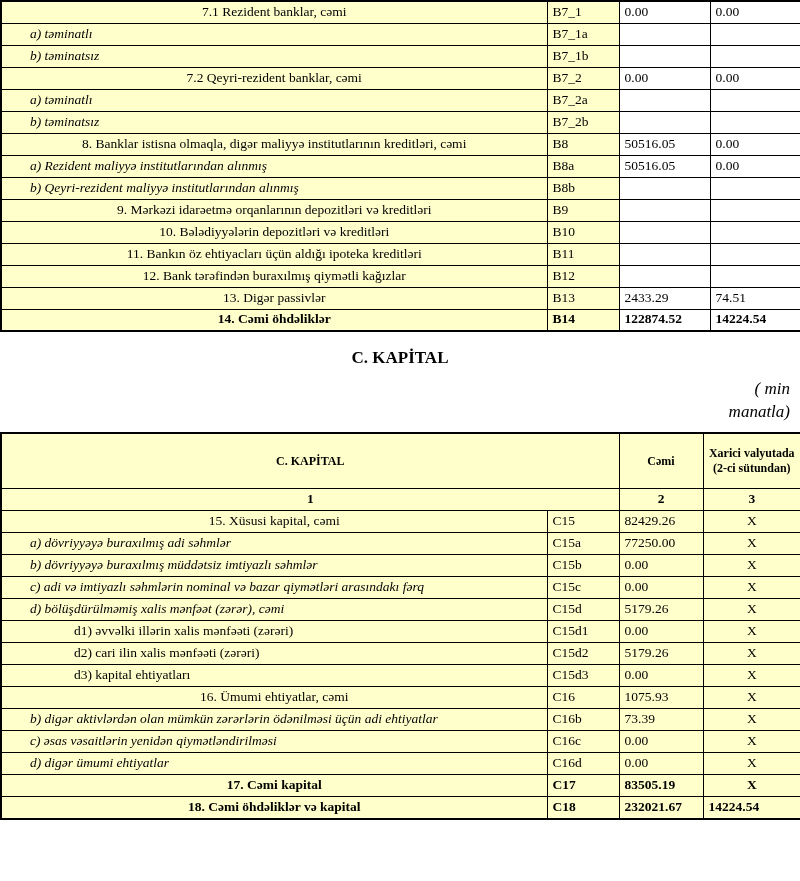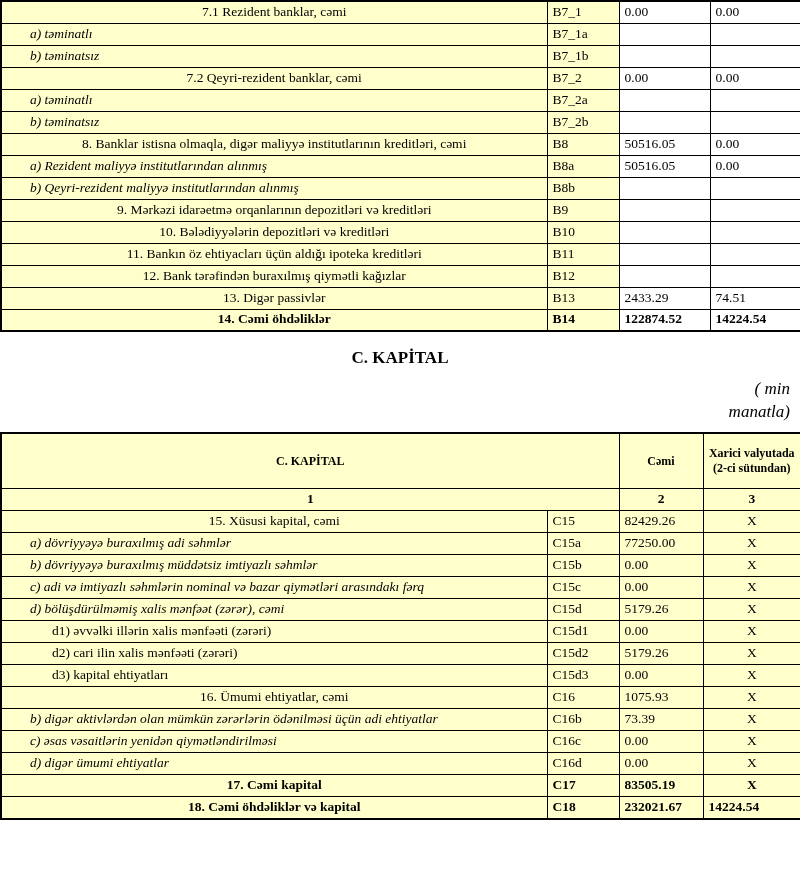--- a/index.html
+++ b/index.html
@@ -24,21 +24,21 @@
     padding: 1px 5px;
     background: #FFFFCC;
     overflow: hidden;
     vertical-align: middle;
   }
   .tbl td { height: 22px; }
   td.white { background: #ffffff; }
   td.label-cell { text-align: left; }
   td.indent-0 { padding-left: 5px; text-align: center; }
   td.indent-1 { padding-left: 28px; font-style: italic; }
-  td.indent-2 { padding-left: 50px; margin-left: 36px; }
+  td.indent-2 { padding-left: 72px; margin-left: 36px; }
   td.code-cell { text-align: left; }
   td.num-cell { text-align: left; padding-right: 6px; }
   td.x-cell { text-align: center; }
   tr.bold-row td { font-weight: bold; }
   .section-heading {
     text-align: center;
     font-weight: bold;
     font-size: 17px;
     margin: 16px 0 10px 0;
   }

